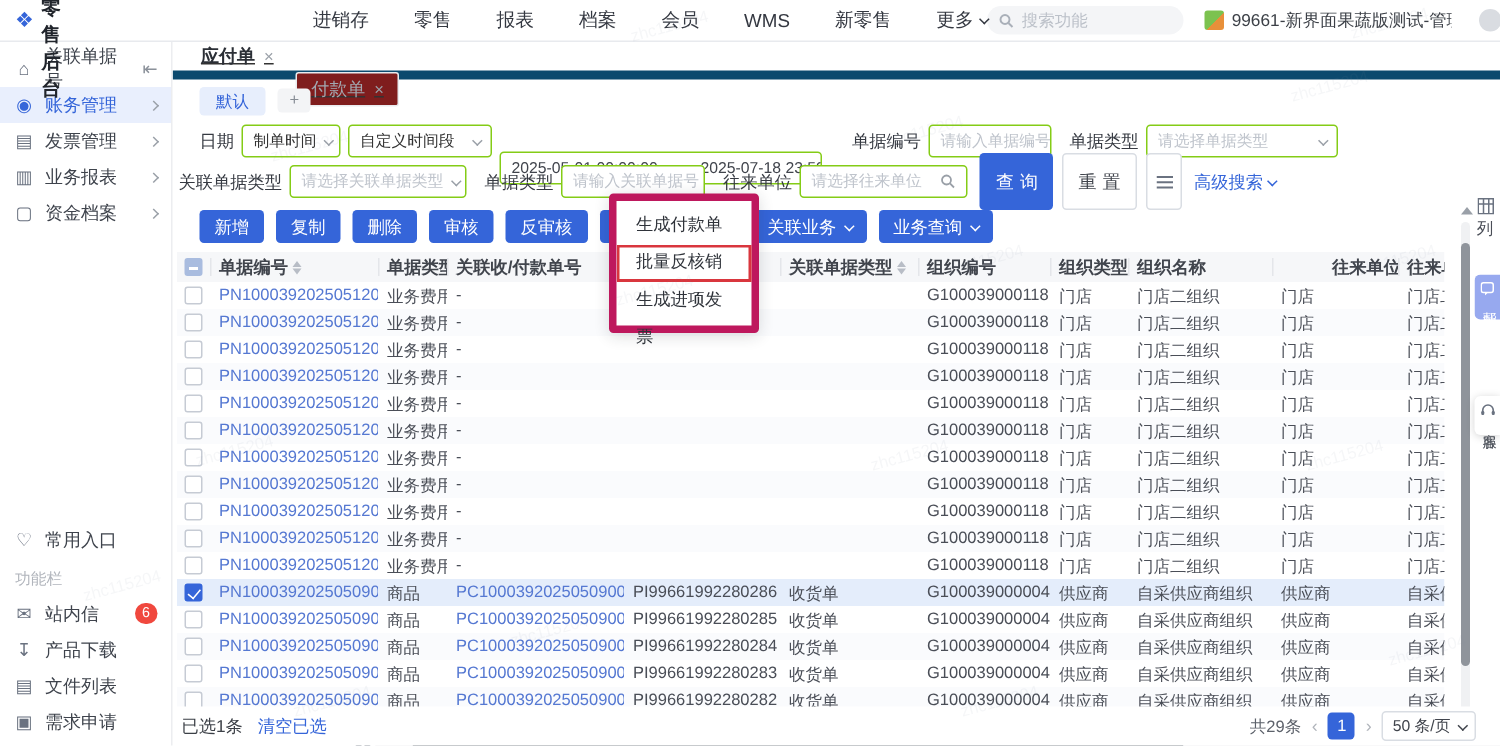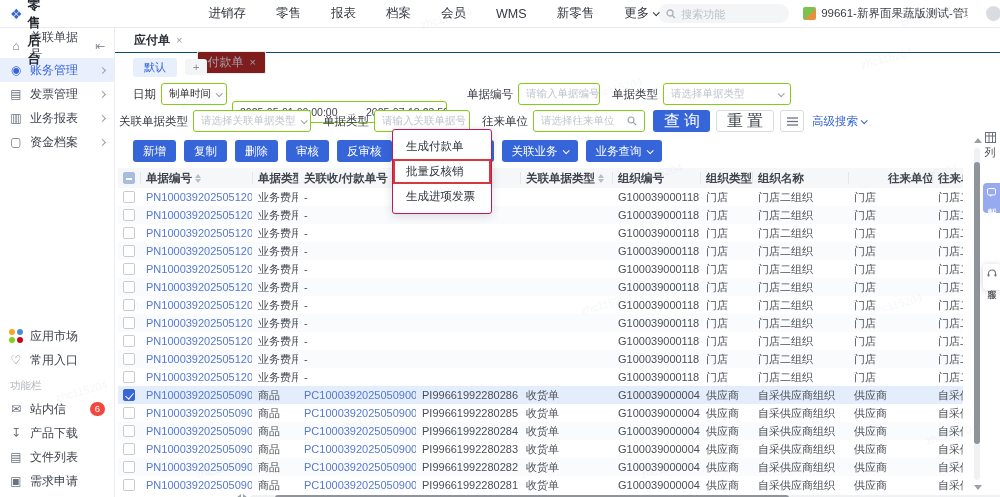--- a/index.html
+++ b/index.html
@@ -39,57 +39,57 @@
   .side-item .collapse { margin-left:auto; color:#8b919a; font-size:12px; }
   .side-bottom { position:absolute; left:0; bottom:4px; width:100%; }
   .sec-label { font-size:10.5px; color:#b1b5bc; padding:7px 10px 4px; }
   .badge { margin-left:auto; background:#f0483e; color:#fff; border-radius:8px; font-size:9.5px;
     height:14px; line-height:14px; padding:0 5px; }
   .dots { display:grid; grid-template-columns:6px 6px; grid-gap:2px; width:14px; }
   .dots i { width:6px; height:6px; border-radius:50%; }
 
   
   .main { position:absolute; left:115px; top:28px; width:885px; height:469px; background:#fff; }
-  .tabbar { height:25px; border-bottom:1px solid #0c4a6e; display:flex; align-items:center; padding-left:10px; gap:6px; }
+  .tabbar { height:25px; border-bottom:6px solid #0c4a6e; display:flex; align-items:center; padding-left:10px; gap:6px;text-decoration:underline; }
   .tab { display:flex; align-items:center; gap:6px; padding:2px 9px; font-size:12px; cursor:pointer; border-radius:2px; }
   .tab.active { color:#2b2f36; font-weight:bold; }
   .tab.inactive { background:#7f1d1d; border:1px solid #e9ebee; color:#a2a7af;margin-top:44px; }
   .tab .x { color:#9aa0a8; font-size:11px; font-weight:normal; }
 
   .toolbar { height:22px; display:flex; align-items:center; padding-left:18px; gap:8px; margin-top:3px;}
   .chip { background:#e7eefc; color:#3565d9; font-size:11px; padding:2px 11px; border-radius:3px; cursor:pointer;text-align:right;}
   .chip.plus { background:#f3f4f6; color:#878d95; padding:2px 8px; }
 
   .filters { padding-left:18px; margin-top:4px; }
   .frow { display:flex; align-items:center; height:24px; margin-bottom:3px; }
   .frow2 { padding-left:0; }
   .flabel { font-size:11.5px; color:#363a42; margin-right:5px; white-space:nowrap; }
   .fbox { height:22px; border:1px solid #84cc16; border-radius:3px; background:#fff; display:flex;
     align-items:center; padding:0 7px; font-size:10.5px; color:#333; gap:5px; cursor:pointer; white-space:nowrap; overflow:hidden;}
   .ph { color:#bfc4cc; }
   .fbox .caret { color:#9aa0a8; margin-left:auto; flex:0 0 auto;}
   .dval { color:#40444c; }
   .arr { color:#9aa0a8; margin:0 4px; }
   .gap12{ margin-left:12px; } .gap20{ margin-left:20px; } .gap8{ margin-left:8px; }
-  .btn { height:22px; border-radius:3px; font-size:16px; display:inline-flex; align-items:center;
+  .btn { height:38px; border-radius:3px; font-size:12px; display:inline-flex; align-items:center;
     justify-content:center; cursor:pointer; white-space:nowrap; }
   .btn-primary { background:#3565d9; color:#fff; padding:0 11px; }
   .btn-plain { background:#fff; border:1px solid #d9dde3; color:#40444c; padding:0 10px; }
   .sp { letter-spacing:4px; padding-right:6px; }
   .icon-btn { width:24px; padding:0; }
   .adv { color:#3565d9; font-size:11.5px; display:flex; align-items:center; gap:3px; cursor:pointer; }
 
   .actions { display:flex; align-items:center; gap:8px; padding-left:18px; margin-top:6px; height:24px; position:relative;}
   .abtn { background:#3565d9; color:#fff; height:22px; border-radius:3px; padding:0 10px;
     font-size:11.5px; display:inline-flex; align-items:center; gap:5px; cursor:pointer; white-space:nowrap;}
   .abtn .caret{ border-color:#fff; }
 
   
-  .menu { position:absolute; left:277px; top:101px; width:100px; background:#fff; border-radius:3px;
-    box-shadow:0 2px 10px rgba(31,35,41,.16); border:1px solid #be185d; padding:4px 0; z-index:40; }
+  .menu { position:absolute; left:291px; top:101px; width:100px; background:#fff; border-radius:3px;
+    box-shadow:0 2px 10px rgba(31,35,41,.16); border:5px solid #be185d; padding:4px 0; z-index:40; }
   .menu-item { height:25px; line-height:25px; padding:0 13px; font-size:11.5px; color:#2f333a; cursor:pointer; }
   .menu-item.hl { box-shadow:inset 0 0 0 2px #d9363e; }
 
   
   .tablewrap { margin-left:3px; margin-top:5px; width:845px; overflow:hidden; position:relative; }
   .thead { display:flex; align-items:center; height:20px; background:#f6f7f9; }
   .th { font-size:11.5px; font-weight:bold; color:#41454d; display:flex; align-items:center;
     padding-left:6px; height:20px; position:relative; flex:0 0 auto; white-space:nowrap; overflow:hidden;}
   .th + .th::before { content:""; position:absolute; left:0; top:4px; bottom:4px; width:1px; background:#e4e6ea;}
   .sort { display:inline-flex; flex-direction:column; gap:1px; margin-left:3px; }
@@ -205,29 +205,20 @@
       <div class="side-item">
         <span class="sic">▢</span>
         <span>资金档案</span>
         <span class="arrow"></span>
       </div>
     </div>
 
   <div class="side-bottom">
     <div id="side-apps">
         <div class="side-item">
-          <span class="dots">
-            <i style="background: rgb(245, 166, 35);"></i>
-            <i style="background: rgb(74, 144, 217);"></i>
-            <i style="background: rgb(126, 211, 33);"></i>
-            <i style="background: rgb(208, 2, 27);"></i>
-          </span>
-          <span>应用市场</span>
-        </div>
-        <div class="side-item">
           <span class="sic">♡</span>
           <span>常用入口</span>
         </div>
       </div>
     <div class="sec-label">功能栏</div>
     <div id="side-tools">
         <div class="side-item">
           <span class="sic">✉</span>
           <span>站内信</span>
           <span class="badge">6</span>
@@ -263,20 +254,24 @@
   <div class="toolbar">
     <span class="chip">默认</span>
     <span class="chip plus">+</span>
   </div>
 
   <div class="filters">
     <div class="frow">
       <span class="flabel">日期</span>
       <div class="fbox" style="width:66px">
         <span>制单时间</span>
+          <span class="caret"></span>
+      </div>
+      <div class="fbox" style="width:96px; margin-left:5px;">
+        <span>自定义时间段</span>
           <span class="caret"></span>
       </div>
       <div class="fbox" style="width:215px; margin-left:5px;margin-top:36px;">
         <span class="dval">2025-05-01 00:00:00</span>
         <span class="arr">→</span>
         <span class="dval">2025-07-18 23:59:59</span>
         <svg style="margin-left:auto" width="10" height="10" viewBox="0 0 10 10">
             <rect x="0.7" y="1.7" width="8.6" height="7.6" rx="1" fill="none" stroke="#9aa0a8" stroke-width="1.1"></rect>
             <line x1="3" y1="0.5" x2="3" y2="2.6" stroke="#9aa0a8" stroke-width="1.1"></line>
             <line x1="7" y1="0.5" x2="7" y2="2.6" stroke="#9aa0a8" stroke-width="1.1"></line>
@@ -676,20 +671,34 @@
   <div class="colwidget">
     <svg width="11" height="11" viewBox="0 0 11 11">
       <rect x="0.5" y="0.5" width="10" height="10" fill="none" stroke="#6a7280"></rect>
         <line x1="4" y1="0.5" x2="4" y2="10.5" stroke="#6a7280"></line>
         <line x1="7.5" y1="0.5" x2="7.5" y2="10.5" stroke="#6a7280"></line>
         <line x1="0.5" y1="4" x2="10.5" y2="4" stroke="#6a7280"></line>
       </svg>
     <span>列</span>
   </div>
 
+  <div class="footer">
+    <span class="fsel">已选1条</span>
+    <span class="fclear">清空已选</span>
+    <div class="pager">
+      <span class="ptotal">共29条</span>
+      <span class="parrow">‹</span>
+      <span class="pnum">1</span>
+      <span class="parrow">›</span>
+      <div class="psize">
+        <span>50 条/页</span>
+          <span class="caret"></span>
+      </div>
+    </div>
+  </div>
 </div>
 
 <div class="vtab help">
   <svg width="9" height="9" viewBox="0 0 9 9">
       <rect x="0.5" y="0.5" width="8" height="6.5" rx="1.5" fill="none" stroke="#fff"></rect>
       <path d="M3 7 L3 9 L5 7" fill="#fff"></path>
     </svg>
   <span>帮助中心</span>
 </div>
 <div class="vtab svc">

